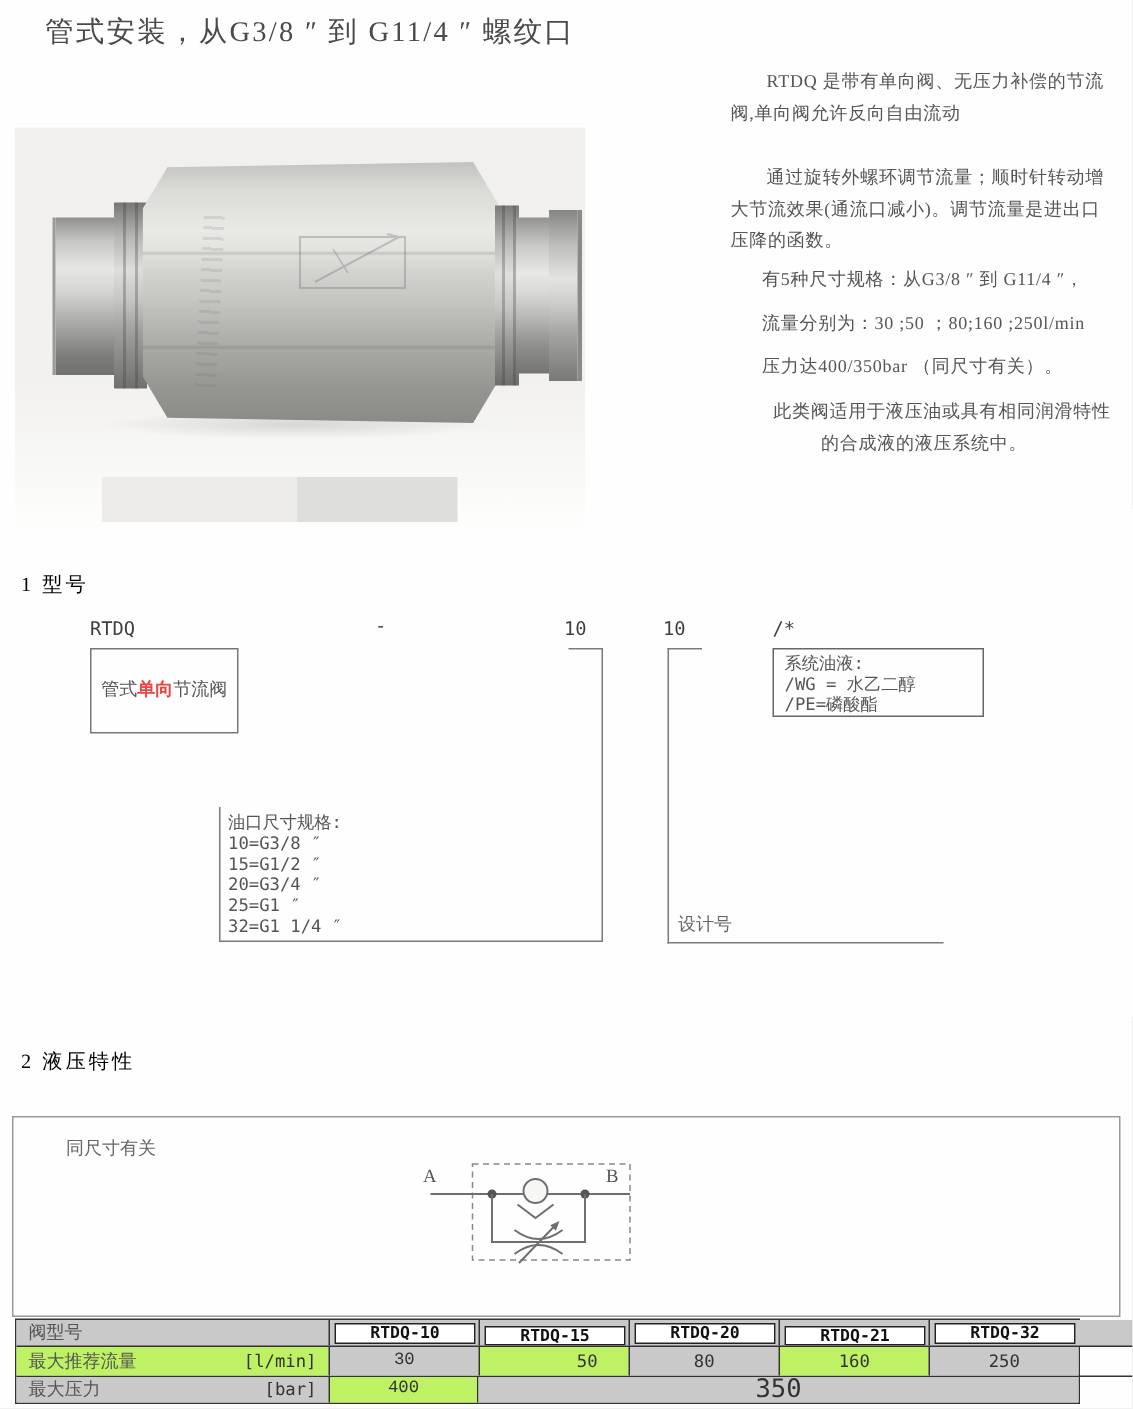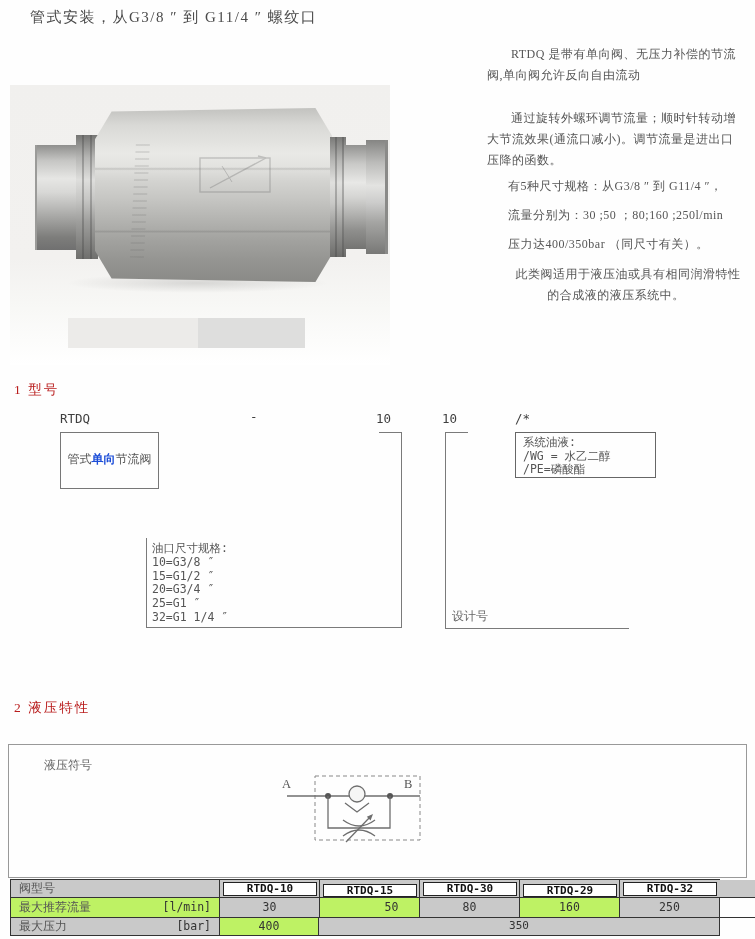--- a/index.html
+++ b/index.html
@@ -1,21 +1,21 @@
 <!DOCTYPE html>
 <html><head>
 <meta charset="utf-8">
 <style>
   html,body{margin:0;padding:0;background:#e8e8e8;}
   .page{position:relative;width:755px;height:939px;background:#fefefe;overflow:hidden;
         font-family:"Liberation Serif","DejaVu Serif",serif;color:#4d4d4d;}
   .abs{position:absolute;}
   .mono{font-family:"DejaVu Sans Mono","Liberation Mono",monospace;}
   .ln{position:absolute;background:#7a7a7a;}
-  .page-title{position:absolute;left:30px;top:8px;font-size:15px;letter-spacing:1.5px;color:#4a4a4a;}
+  .page-title{position:absolute;left:30px;top:8px;font-size:19px;letter-spacing:1.5px;color:#4a4a4a;}
 
   
   .photo{position:absolute;left:10px;top:85px;width:380px;height:280px;
          background:linear-gradient(180deg,#f1f0ee 0%,#f2f1ef 62%,#f8f8f6 80%,#ffffff 100%);}
   .strip1{position:absolute;left:58px;top:233px;width:130px;height:30px;background:#eceme9;background:#ecebe9;}
   .strip2{position:absolute;left:188px;top:233px;width:107px;height:30px;background:#dededd;}
   .vshadow{position:absolute;left:55px;top:188px;width:265px;height:20px;
            background:radial-gradient(ellipse at center,rgba(0,0,0,.12),rgba(0,0,0,0) 70%);}
   .lcyl{position:absolute;left:25px;top:60px;width:52px;height:105px;
         background:linear-gradient(180deg,#8f8f8d 0%,#c6c6c4 15%,#e6e6e4 32%,#d8d8d6 45%,#b9b9b7 60%,#999997 75%,#7d7d7b 88%,#707070 100%);
@@ -36,21 +36,21 @@
   .rcyl{position:absolute;left:334px;top:60px;width:24px;height:104px;
         background:linear-gradient(180deg,#939391 0%,#c9c9c7 18%,#e8e8e6 36%,#d5d5d3 50%,#b3b3b1 66%,#8f8f8d 82%,#747472 100%);}
   .rlip{position:absolute;left:356px;top:55px;width:19px;height:114px;border-right:3px solid #8a8a88;
         background:linear-gradient(180deg,#858583 0%,#bcbcba 20%,#e3e3e1 40%,#cccccb 55%,#a5a5a3 72%,#787876 100%);}
 
   
   .para{position:absolute;font-size:12px;line-height:21px;width:258px;letter-spacing:.5px;
         word-break:break-all;text-indent:2em;color:#555;}
   .p3line{font-size:12px;line-height:29px;letter-spacing:.5px;color:#555;white-space:nowrap;}
 
-  .sechead{position:absolute;font-size:13.5px;letter-spacing:2px;color:#b91c1c;}
+  .sechead{position:absolute;font-size:13.5px;letter-spacing:2px;color:#000000;}
 
   
   .codelbl{position:absolute;text-align:left;font-size:12.5px;color:#3f3f3f;}
   .rtdqbox{position:absolute;left:60px;top:432px;width:97px;height:55px;border:1px solid #777;
            font-size:12px;color:#555;text-align:center;line-height:53px;white-space:nowrap;}
   .sizebox{position:absolute;left:152px;top:542px;font-size:11.5px;line-height:13.8px;color:#555;}
   .fluidbox{position:absolute;left:515px;top:432px;width:141px;height:46px;border:1px solid #666;
             padding:3px 0 0 7px;box-sizing:border-box;font-size:11.5px;line-height:13.5px;color:#555;}
   .designlbl{position:absolute;left:452px;top:608px;font-size:12px;color:#666;}
 
@@ -69,25 +69,25 @@
   .lblcell{position:absolute;left:0;top:0;bottom:0;width:208px;box-sizing:border-box;
            padding-left:8px;color:#555;}
   .lblcell .unit{position:absolute;right:8px;top:0;font-size:11.5px;color:#333;}
   .hd{position:absolute;top:0;bottom:0;width:1px;background:#333;}
   .hbox{position:absolute;top:2px;height:12px;width:92px;background:#fff;border:1px solid #222;
         text-align:center;line-height:12px;font-weight:bold;font-size:11px;color:#111;}
   .hbox.low{top:4px;height:11px;line-height:11px;}
   .vcell{position:absolute;top:0;bottom:0;width:100px;box-sizing:border-box;border-left:1px solid #333;
          text-align:center;font-size:11.5px;color:#333;}
   .bgg{background:#c9c9c9;} .bgw{background:#bef264;}
-  .c1{left:208px;} .c2{left:308px;padding-left:44px;} .c3{left:408px;} .c4{left:508px;} .c5{left:608px;}
+  .c1{left:208px;font-family:Liberation Mono, monospace;} .c2{left:308px;padding-left:44px;} .c3{left:408px;} .c4{left:508px;} .c5{left:608px;}
   .r2 .lblcell{line-height:19px;} .r2 .vcell{line-height:18px;}
   .r3 .lblcell{line-height:17px;background:#c9c9c9;} .r3 .vcell{line-height:16px;}
   .spancell{position:absolute;top:0;bottom:0;left:308px;width:400px;background:#c9c9c9;
-            text-align:center;font-size:11px;line-height:16px;color:#333;}
+            text-align:center;font-size:17px;line-height:16px;color:#333;}
 </style>
 </head>
 <body>
 
 <div class="page">
 
   <div class="page-title">管式安装，从G3/8 ″ 到 G11/4 ″ 螺纹口</div>
 
   <div class="photo">
     <div class="strip1"></div>
@@ -120,21 +120,21 @@
 
   <div class="sechead" style="left:14px;top:381px;">1  型号</div>
 
   <div class="codelbl mono" style="left:60px;top:411px;width:97px;">RTDQ</div>
   <div class="codelbl mono" style="left:250px;top:409px;width:25px;">-</div>
   <div class="codelbl mono" style="left:376px;top:411px;width:28px;">10</div>
   <div class="codelbl mono" style="left:442px;top:411px;width:28px;">10</div>
   <div class="codelbl mono" style="left:515px;top:411px;width:141px;">/*</div>
 
   <div class="rtdqbox">
-    <span>管式</span><span style="font-weight:bold;color:#1d4ed8;">单向</span><span>节流阀</span>
+    <span>管式</span><span style="font-weight:bold;color:#ef4444;">单向</span><span>节流阀</span>
   </div>
 
   <div class="ln" style="left:379px;top:432px;width:23px;height:1px;"></div>
   <div class="ln" style="left:401px;top:432px;width:1px;height:196px;"></div>
   <div class="ln" style="left:146px;top:627px;width:256px;height:1px;"></div>
   <div class="ln" style="left:146px;top:538px;width:1px;height:90px;"></div>
   <div class="ln" style="left:445px;top:432px;width:23px;height:1px;"></div>
   <div class="ln" style="left:445px;top:432px;width:1px;height:197px;"></div>
   <div class="ln" style="left:445px;top:628px;width:184px;height:1px;"></div>
 
@@ -151,21 +151,21 @@
 
   <div class="fluidbox mono">
     <div>系统油液:</div>
     <div>/WG = 水乙二醇</div>
     <div>/PE=磷酸酯</div>
   </div>
 
   <div class="sechead" style="left:14px;top:699px;">2  液压特性</div>
 
   <div class="panel"></div>
-  <div class="symlabel">液压符号</div>
+  <div class="symlabel">同尺寸有关</div>
 
   <div class="portlbl" style="left:282px;top:777px;">A</div>
   <div class="portlbl" style="left:404px;top:777px;">B</div>
 
   <svg class="abs" style="left:280px;top:772px;" width="150" height="80" viewBox="0 0 150 80">
     <rect x="35" y="4" width="105" height="64" fill="none" stroke="#888" stroke-width="1" stroke-dasharray="4 3"></rect>
     <line x1="7" y1="24" x2="140" y2="24" stroke="#6e6e6e" stroke-width="1.3"></line>
     <circle cx="48" cy="24" r="3" fill="#555"></circle>
     <circle cx="110" cy="24" r="3" fill="#555"></circle>
     <circle cx="77" cy="22" r="8" fill="#f6f6f5" stroke="#6e6e6e" stroke-width="1.3"></circle>
@@ -180,22 +180,22 @@
   <div class="tbl">
     <div class="trow thead">
       <div class="lblcell" style="line-height:17px;">阀型号</div>
       <div class="hd" style="left:208px;"></div>
       <div class="hd" style="left:308px;"></div>
       <div class="hd" style="left:408px;"></div>
       <div class="hd" style="left:508px;"></div>
       <div class="hd" style="left:608px;"></div>
       <div class="hbox mono" style="left:212px;">RTDQ-10</div>
       <div class="hbox mono low" style="left:312px;">RTDQ-15</div>
-      <div class="hbox mono" style="left:412px;">RTDQ-30</div>
-      <div class="hbox mono low" style="left:512px;">RTDQ-29</div>
+      <div class="hbox mono" style="left:412px;">RTDQ-20</div>
+      <div class="hbox mono low" style="left:512px;">RTDQ-21</div>
       <div class="hbox mono" style="left:612px;">RTDQ-32</div>
     </div>
 
     <div class="trow r2">
       <div class="lblcell bgw">
         <span>最大推荐流量</span>
         <span class="unit mono">[l/min]</span>
       </div>
       <div class="vcell mono bgg c1">30</div>
       <div class="vcell mono bgw c2">50</div>

